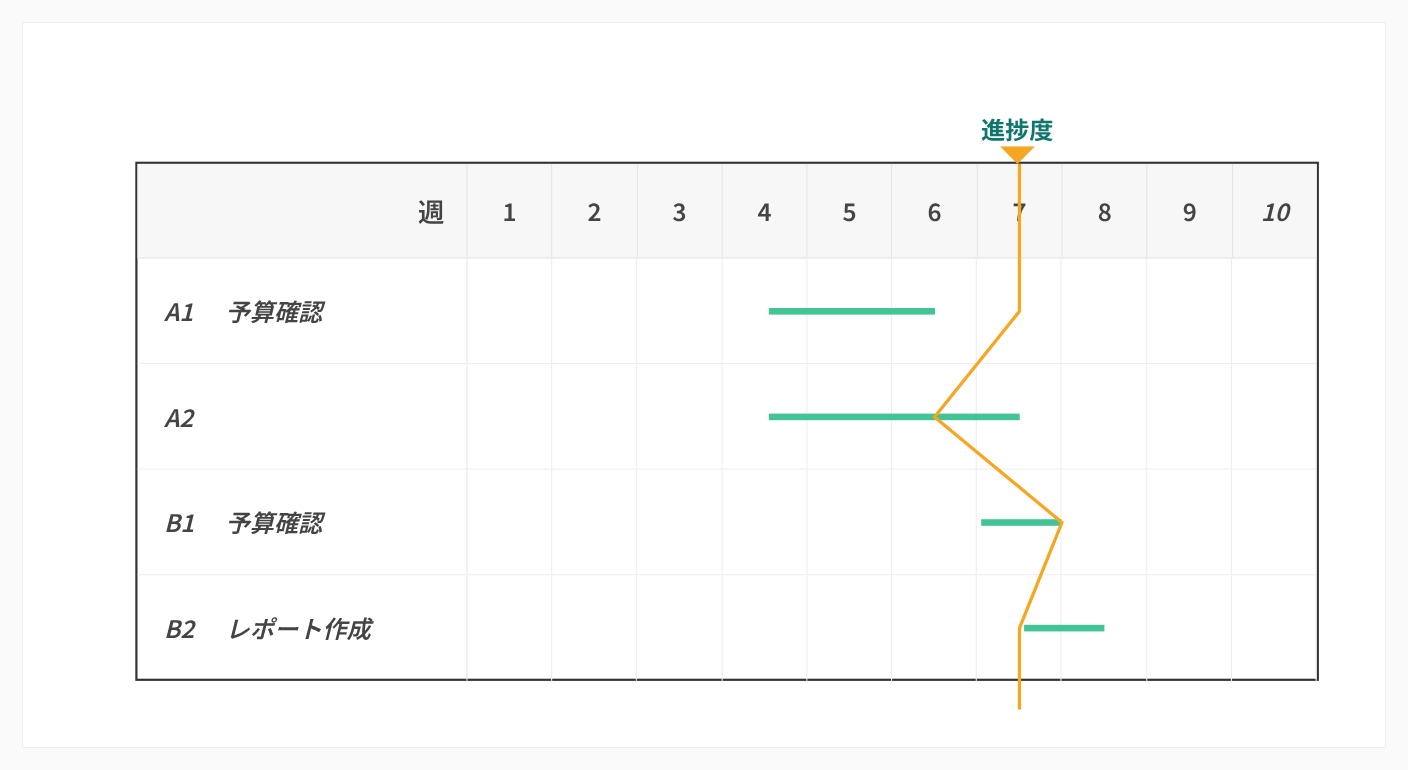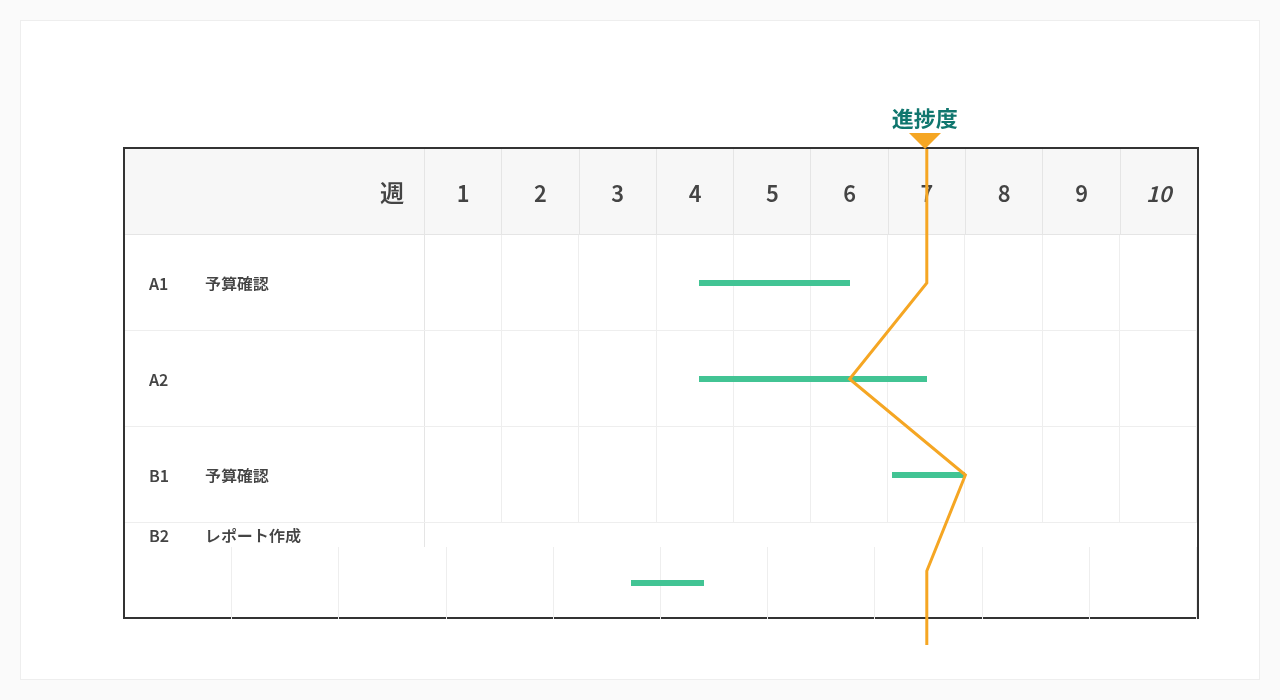--- a/index.html
+++ b/index.html
@@ -58,30 +58,31 @@
     color: #444;
     border-right: 1px solid #e5e5e5;
   }
   .week-cell:last-child { border-right: none; font-style: italic; }
   .gantt-rows { }
   .gantt-row {
     display: flex;
     height: 96px;
     border-bottom: 1px solid #eee;
   }
-  .gantt-row:last-child { border-bottom: none; flex-direction: column; }
+  .gantt-row:last-child { border-bottom: none; }
   .row-label {
     width: 300px;
     display: flex;
     align-items: center;
     padding-left: 24px;
     border-right: 1px solid #e5e5e5;
-    font-size: 16px;
+    font-size: 22px;
     font-weight: 600;
     color: #444;
+    font-style: italic;
   }
   .row-label .code { width: 56px; }
   .row-grid {
     flex: 1;
     display: flex;
     position: relative;
   }
   .row-cell {
     flex: 1;
     border-right: 1px solid #eee;

